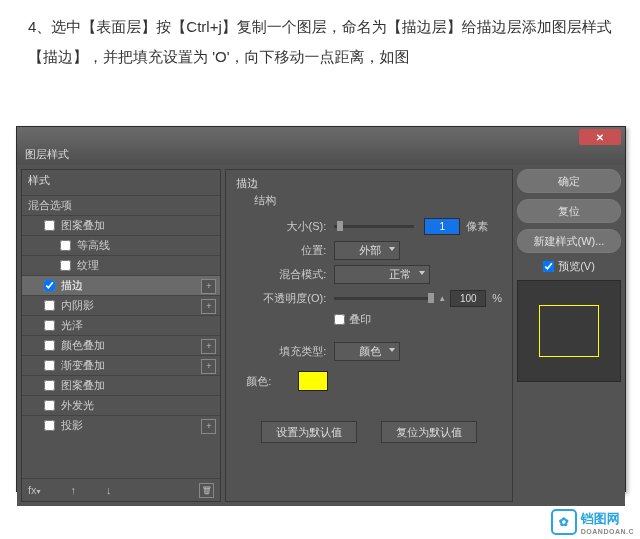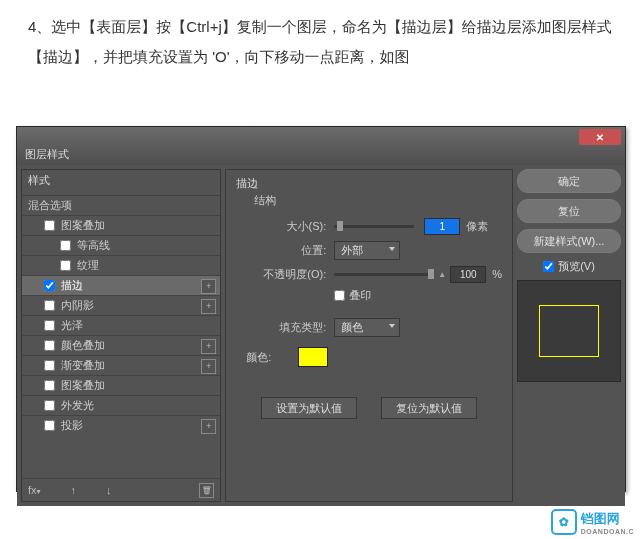--- a/index.html
+++ b/index.html
@@ -22,21 +22,21 @@
   .midcol{flex:1;border:1px solid #383838;margin:4px 4px 4px 0;padding:6px 10px 10px 10px;color:#ddd;font-size:11px;}
   .grouplabel{font-size:11px;color:#ddd;}
   .sublabel{font-size:11px;color:#ccc;margin:2px 0 8px 18px;}
   .formrow{display:flex;align-items:center;margin:4px 0;height:20px;}
   .formlabel{width:90px;text-align:right;color:#ccc;font-size:11px;margin-right:8px;}
   .slider{width:80px;height:3px;background:#3a3a3a;position:relative;margin-right:10px;}
   .slider .thumb{position:absolute;width:6px;height:10px;background:#999;top:-4px;}
   .numfield{width:34px;height:15px;background:#404040;border:1px solid #2e2e2e;color:#ddd;font-size:10px;text-align:center;display:flex;align-items:center;justify-content:center;}
   .numfield.sel{background:#1473e6;color:#fff;}
   .unit{margin-left:6px;color:#ccc;}
-  .dropdown{height:17px;background:#5b5b5b;border:1px solid #383838;display:flex;align-items:center;padding:0 18px 0 6px;color:#ddd;font-size:11px;position:relative;min-width:40px;}
+  .dropdown{height:17px;background:#5b5b5b;border:1px solid #383838;display:flex;align-items:center;padding:0 18px 0 6px;color:#ddd;font-size:11px;position:relative;min-width:40px;justify-content:flex-end;}
   .dropdown .chev{position:absolute;right:4px;top:5px;width:0;height:0;border-left:3px solid transparent;border-right:3px solid transparent;border-top:4px solid #ccc;}
   .chkline{display:flex;align-items:center;margin:4px 0 4px 98px;color:#ccc;font-size:11px;}
   .chkline input{margin:0 4px 0 0;width:11px;height:11px;}
   .swatch{width:28px;height:18px;background:#ffff00;border:1px solid #222;}
   .btnrow{display:flex;gap:24px;margin-top:30px;justify-content:center;}
   .flatbtn{height:20px;padding:0 14px;background:#5b5b5b;border:1px solid #383838;color:#ddd;font-size:11px;display:flex;align-items:center;justify-content:center;}
   .rightcol{width:112px;margin:4px 4px 4px 0;}
   .pillbtn{height:22px;border:1px solid #7a7a7a;border-radius:11px;background:#737373;color:#e0e0e0;font-size:11px;display:flex;align-items:center;justify-content:center;margin-bottom:6px;}
   .previewchk{display:flex;align-items:center;justify-content:center;color:#ddd;font-size:11px;margin:4px 0 6px 0;}
   .previewchk input{margin:0 4px 0 0;width:11px;height:11px;}
@@ -137,20 +137,27 @@
         </div>
 
         <div class="formrow">
           <div class="formlabel">位置:</div>
           <div class="dropdown">
               <span>外部</span>
               <div class="chev"></div>
             </div>
         </div>
 
+        <div class="formrow">
+          <div class="formlabel">混合模式:</div>
+          <div class="dropdown" style="min-width:70px">
+              <span>正常</span>
+              <div class="chev"></div>
+            </div>
+        </div>
 
         <div class="formrow">
           <div class="formlabel">不透明度(O):</div>
           <div class="slider" style="width:100px">
               <div class="thumb" style="left:94px"></div>
             </div>
           <span style="font-size:8px;color:#aaa;margin:0 4px 0 -6px">▲</span>
           <div class="numfield">100</div>
           <div class="unit">%</div>
         </div>

